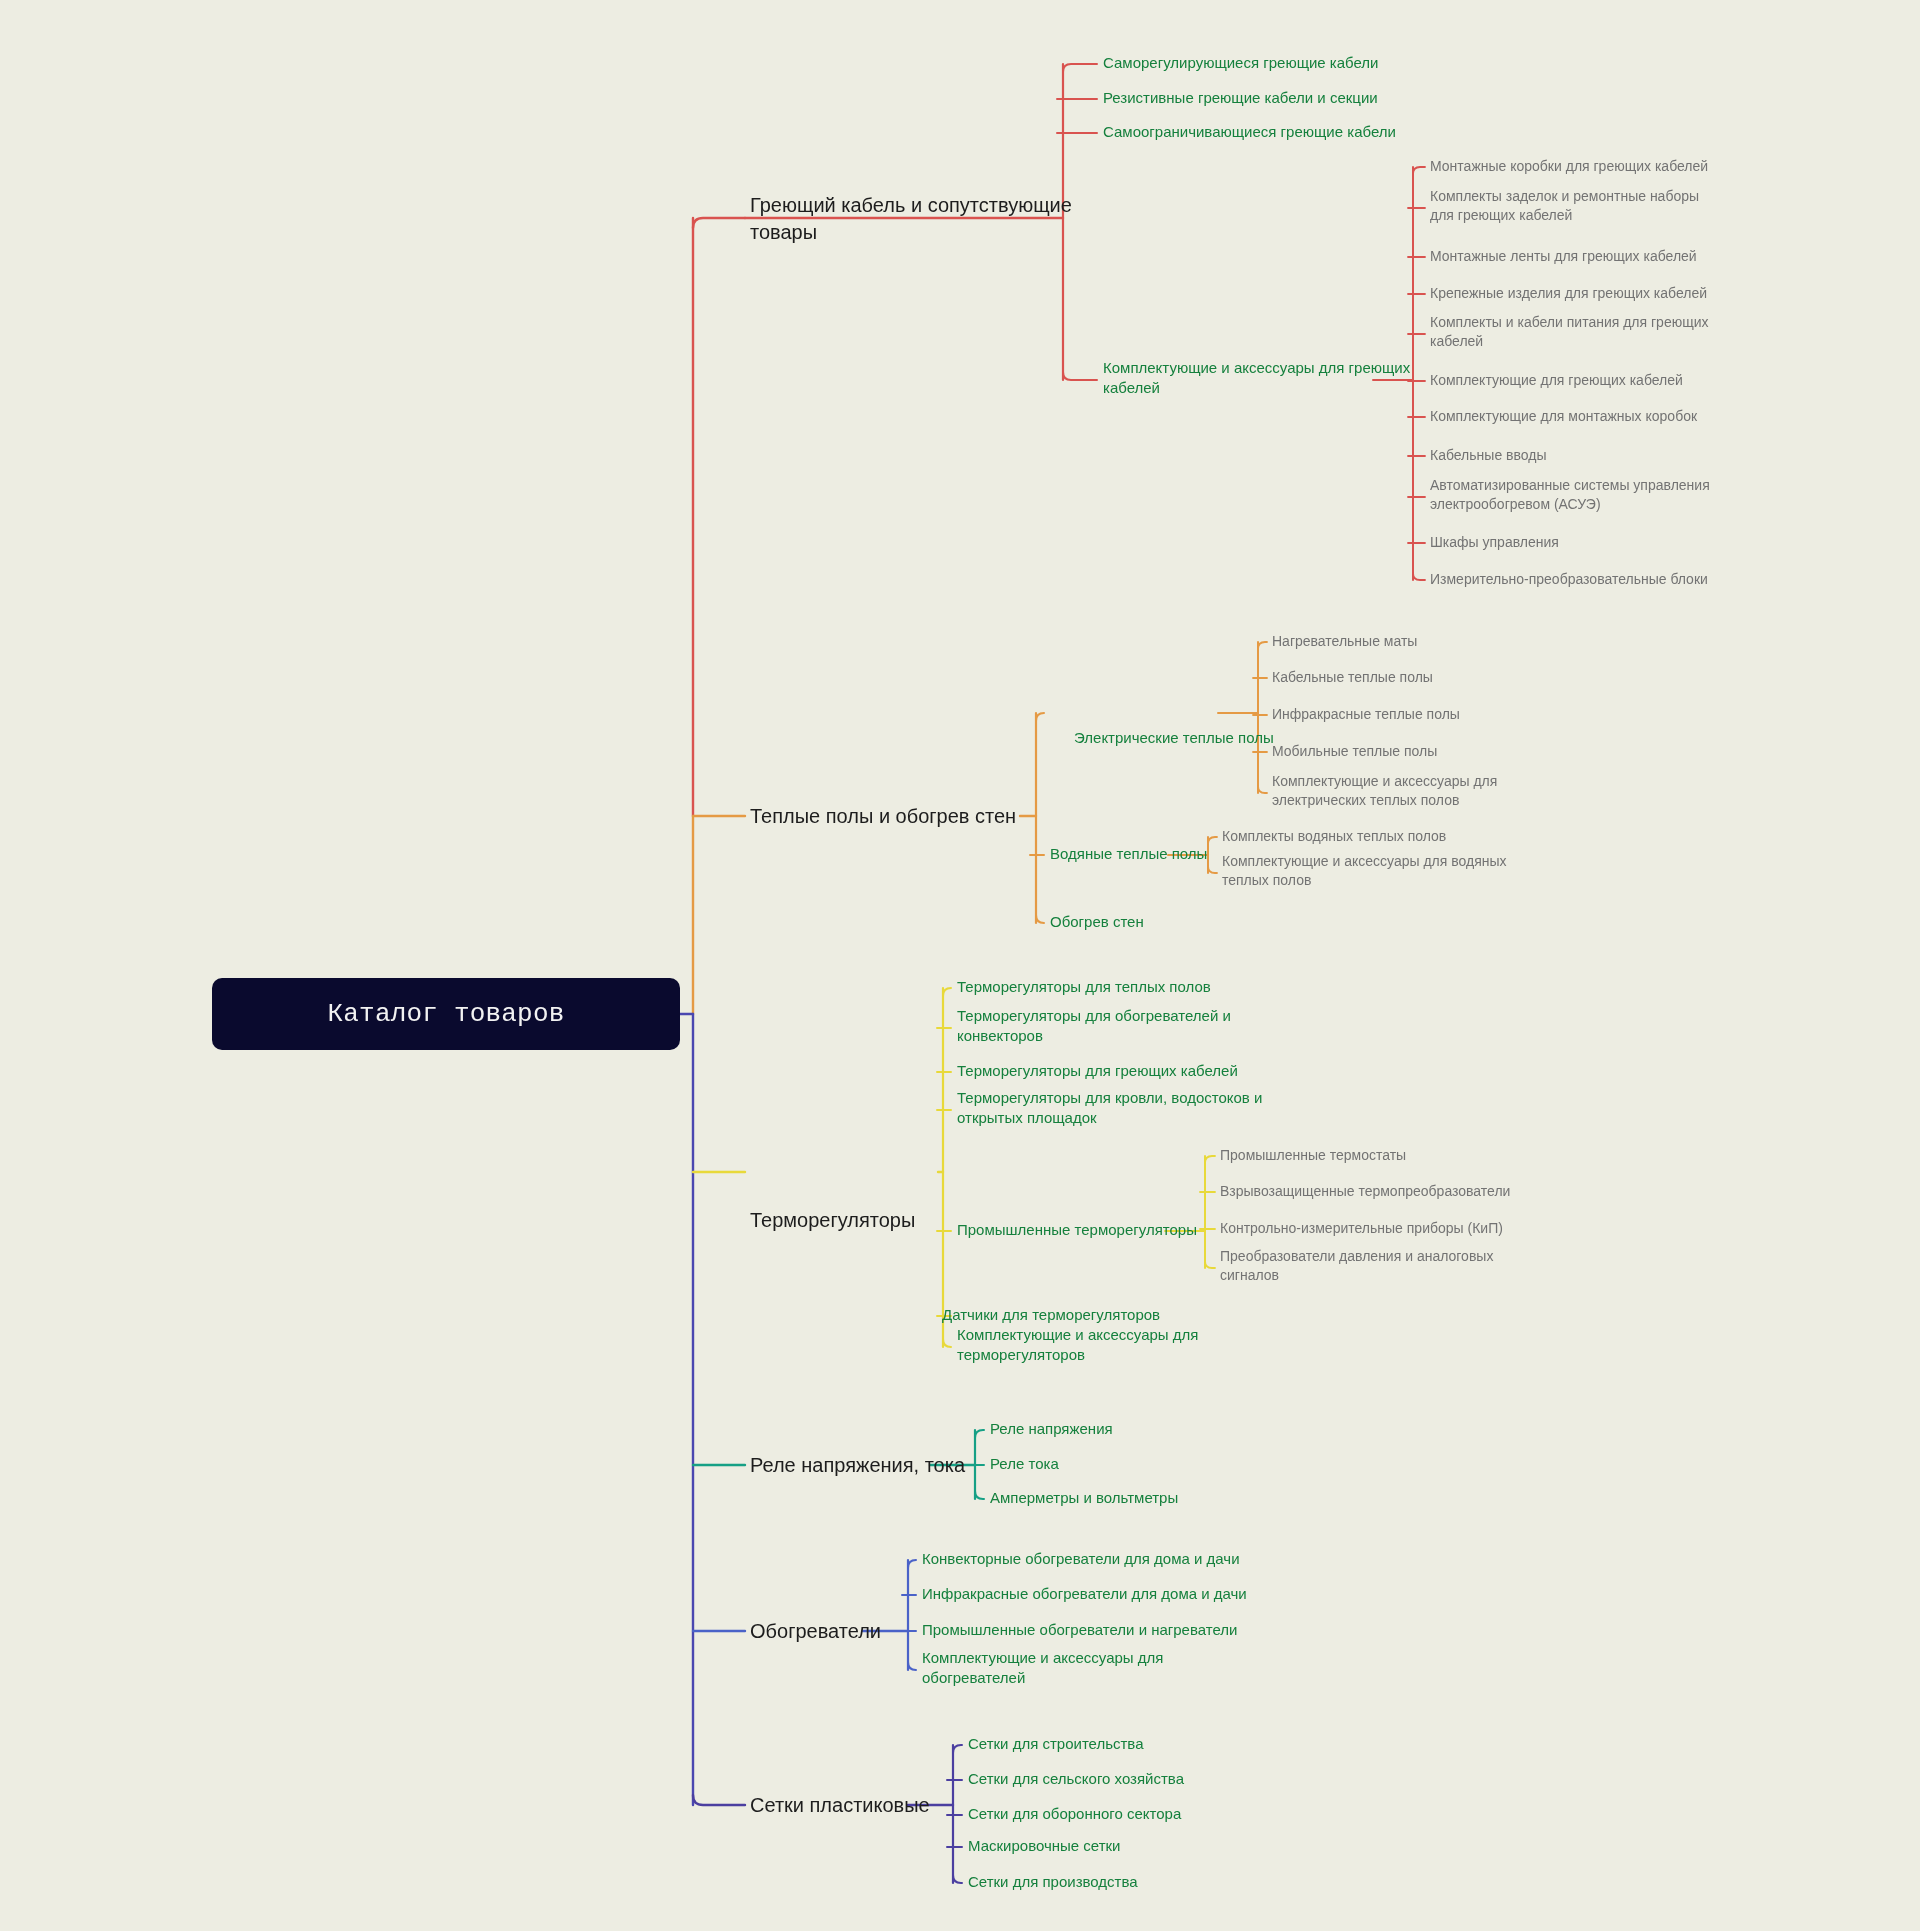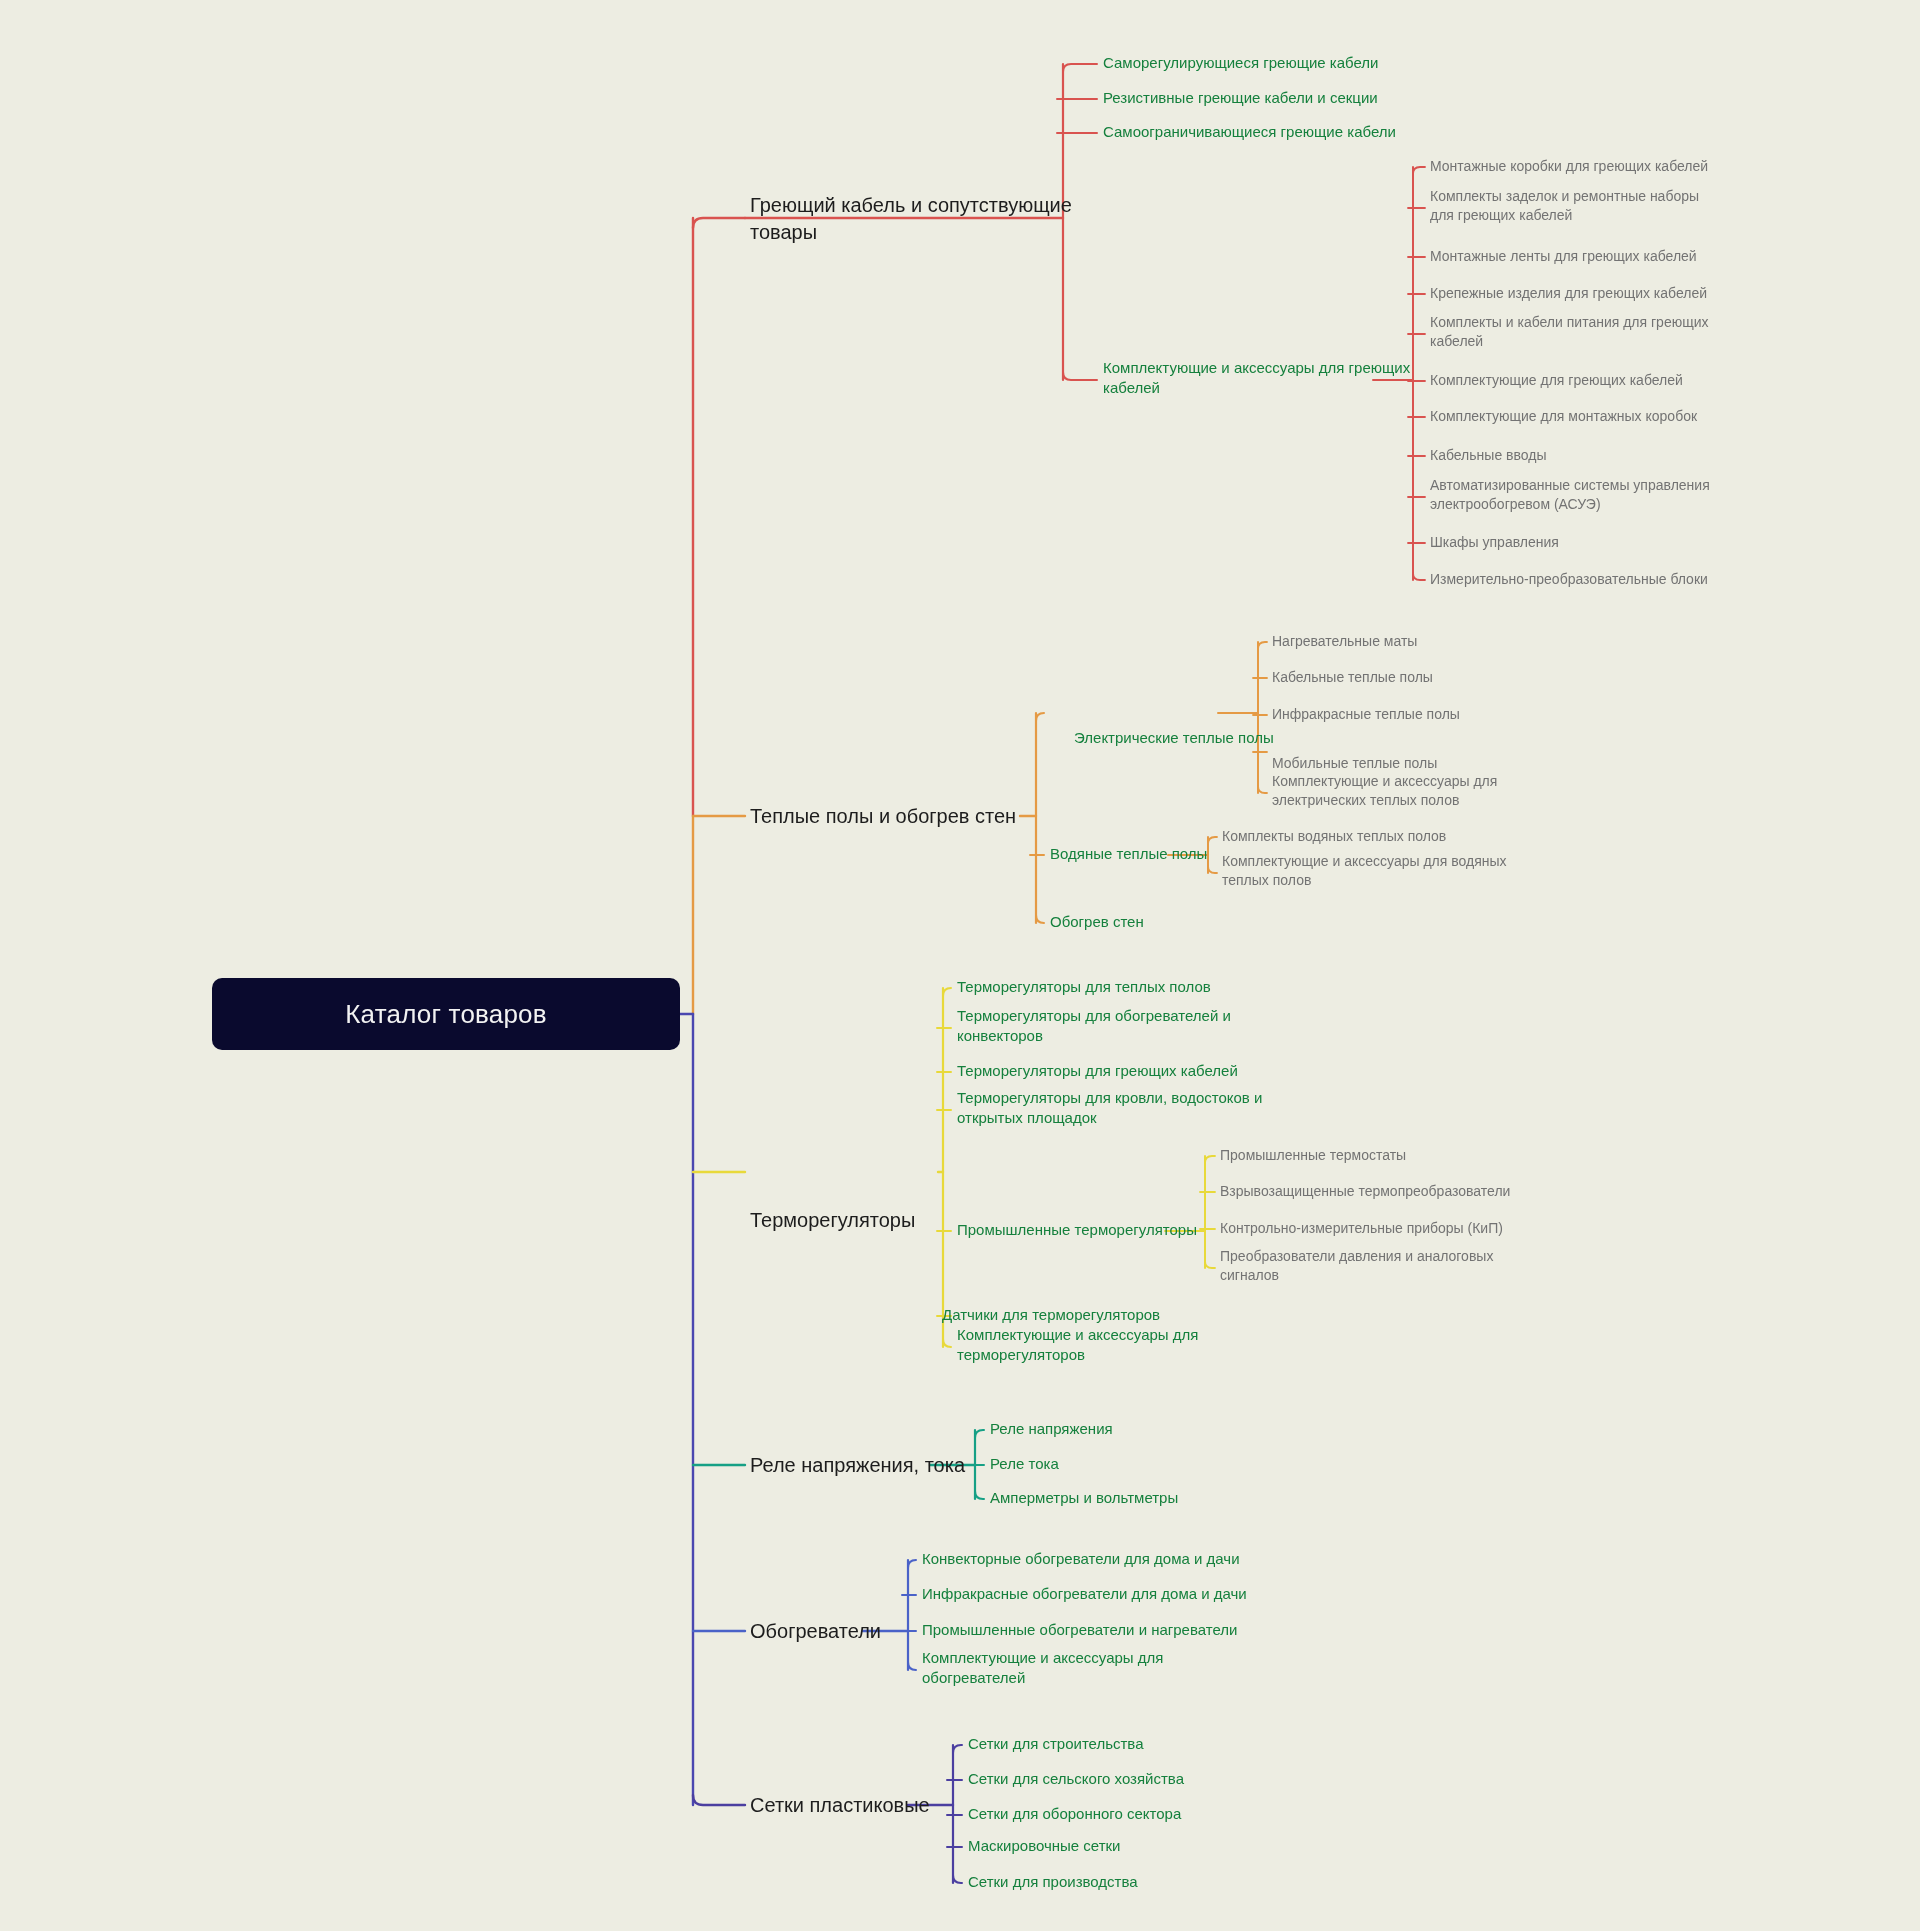--- a/index.html
+++ b/index.html
@@ -17,20 +17,21 @@
 
   
   .root{
     left:212px; top:978px; width:468px; height:72px;
     background:#0A0A2E;
     border-radius:10px;
     display:flex;align-items:center;justify-content:center;
     color:#F2F2F2;
     font-size:26px;
     letter-spacing:.2px;
+    font-family:Liberation Mono, monospace;
   }
 
   
   .lv2{
     font-size:20px;
     color:#1d1d1d;
     line-height:1.35;
     white-space:pre-line;
   }
   
@@ -157,21 +158,21 @@
       <div class="node lv4" style="left: 1430px; top: 446px;">Кабельные вводы</div>
       <div class="node lv4" style="left: 1430px; top: 476px;">Автоматизированные системы управления
 электрообогревом (АСУЭ)</div>
       <div class="node lv4" style="left: 1430px; top: 533px;">Шкафы управления</div>
       <div class="node lv4" style="left: 1430px; top: 570px;">Измерительно-преобразовательные блоки</div>
       <div class="node lv2" style="left: 750px; top: 803px; width: auto;">Теплые полы и обогрев стен</div>
       <div class="node lv3" style="left: 1050px; top: 728px; margin-left: 24px;">Электрические теплые полы</div>
       <div class="node lv4" style="left: 1272px; top: 632px;">Нагревательные маты</div>
       <div class="node lv4" style="left: 1272px; top: 668px;">Кабельные теплые полы</div>
       <div class="node lv4" style="left: 1272px; top: 705px;">Инфракрасные теплые полы</div>
-      <div class="node lv4" style="left: 1272px; top: 742px; margin-top: 12px;">Мобильные теплые полы</div>
+      <div class="node lv4" style="left: 1272px; top: 742px;">Мобильные теплые полы</div>
       <div class="node lv4" style="left: 1272px; top: 772px;">Комплектующие и аксессуары для
 электрических теплых полов</div>
       <div class="node lv3" style="left: 1050px; top: 844px;">Водяные теплые полы</div>
       <div class="node lv4" style="left: 1222px; top: 827px;">Комплекты водяных теплых полов</div>
       <div class="node lv4" style="left: 1222px; top: 852px;">Комплектующие и аксессуары для водяных
 теплых полов</div>
       <div class="node lv3" style="left: 1050px; top: 912px;">Обогрев стен</div>
       <div class="node lv2" style="left: 750px; top: 1159px; width: auto; margin-top: 48px;">Терморегуляторы</div>
       <div class="node lv3" style="left: 957px; top: 977px;">Терморегуляторы для теплых полов</div>
       <div class="node lv3" style="left: 957px; top: 1006px;">Терморегуляторы для обогревателей и

